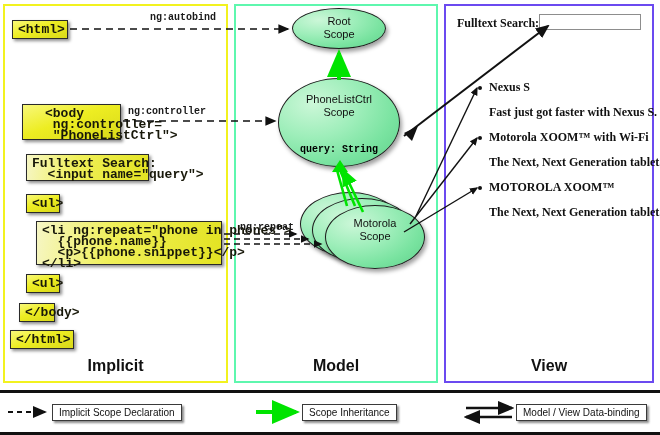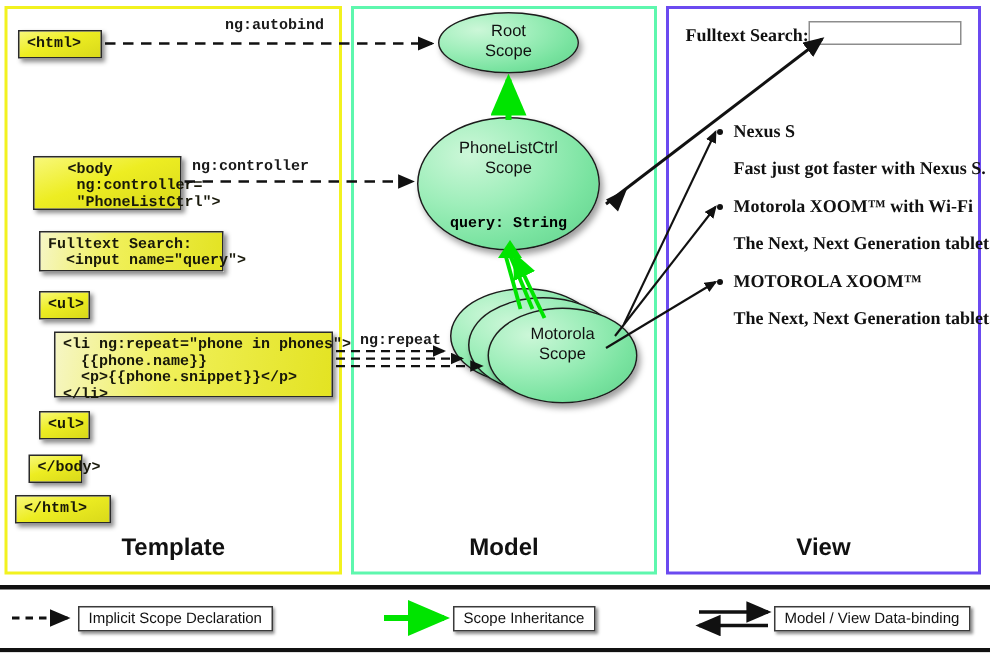--- a/index.html
+++ b/index.html
@@ -37,21 +37,21 @@
     font-family: "Liberation Sans", sans-serif;
   }
 
   
   .codebox {
     position: absolute;
     background: linear-gradient(160deg, #f8f87a 0%, #eded22 45%, #d9d91a 100%);
     border: 1px solid #2a2a2a;
     box-shadow: 2px 2px 3px rgba(0,0,0,0.45);
     font-family: "Liberation Mono", monospace;
-    font-size: 10px;
+    font-size: 13px;
     font-weight: 700;
     color: #18180a;
     line-height: 11px;
     padding: 3px 5px;
     white-space: pre;
     box-sizing: border-box;
   }
   .codebox.lit {
     background: linear-gradient(100deg, #f6f6c6 0%, #f0f05a 40%, #e3e322 100%);
   }
@@ -155,21 +155,21 @@
     box-sizing: border-box;
   }
   svg.ovl { position: absolute; left: 0; top: 0; pointer-events: none; }
 </style>
 </head>
 <body>
 
 <div id="diagram">
 
   <div class="panel" id="panel-template">
-    <div class="panel-title">Template</div>
+    <div class="panel-title">Implicit</div>
   </div>
   <div class="panel" id="panel-view">
     <div class="panel-title">View</div>
   </div>
   <div class="panel" id="panel-model">
     <div class="panel-title">Model</div>
   </div>
 
   <div class="codebox" style="left:12px;  top:20px;  width:56px;  height:19px;">&lt;html&gt;</div>
 

